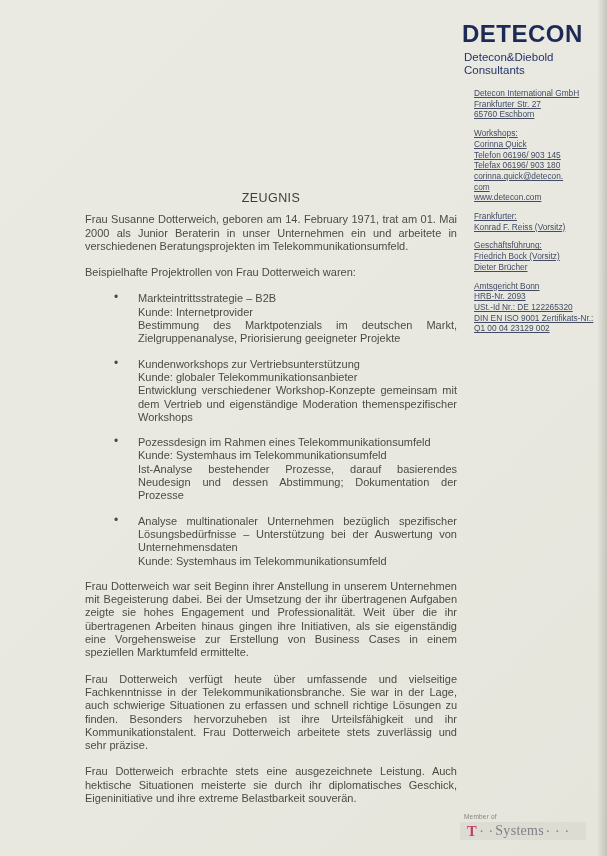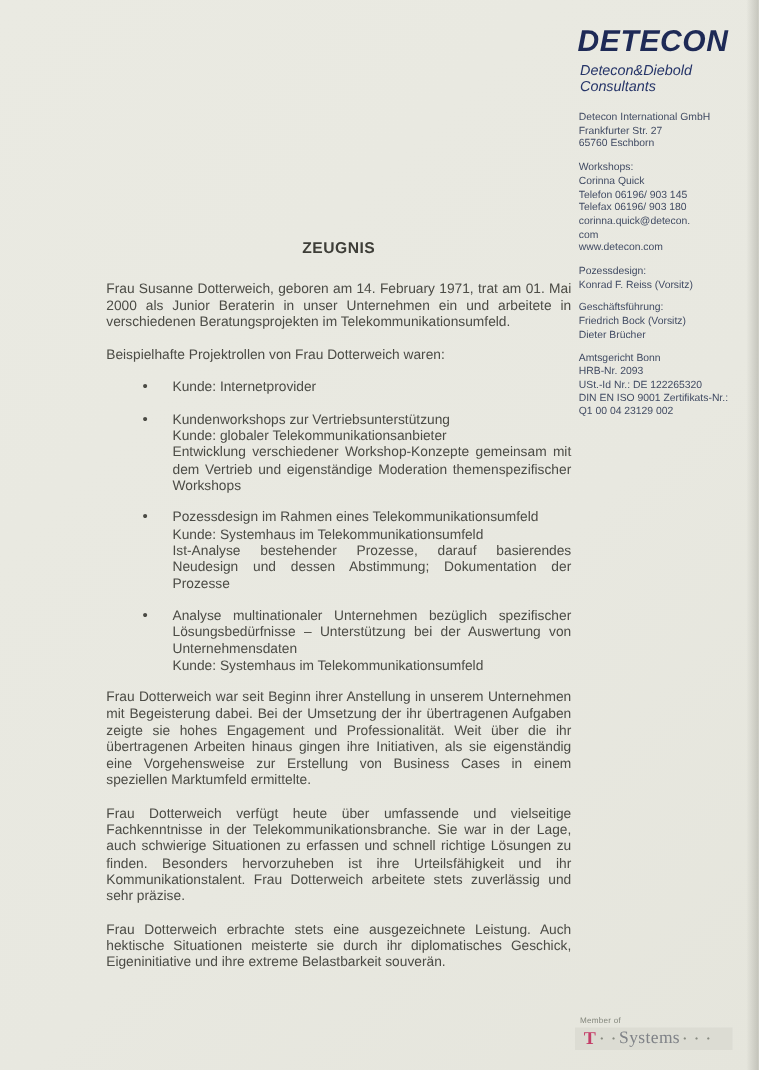--- a/index.html
+++ b/index.html
@@ -14,45 +14,45 @@
   .paper {
     position: absolute; inset: 0;
     background: linear-gradient(135deg, #eaeae2 0%, #e8e8e0 60%, #e5e5dc 100%);
   }
   .edge-shadow {
     position: absolute; right: 0; top: 0; width: 10px; height: 100%;
     background: linear-gradient(to right, rgba(110,110,100,0), rgba(105,105,95,0.28));
   }
 
   
-  .brand { position: absolute; left: 462px; top: 20px; font-style: italic; }
+  .brand { position: absolute; left: 462px; top: 20px; }
   .brand-word {
     font-size: 24px; font-weight: bold; letter-spacing: 0.5px;
     color: #1e2a56;
   }
   .brand-sub {
     font-size: 11.5px; line-height: 13px; color: #253468; margin-left: 2px;
   }
   .brand-sub.first { margin-top: 3px; }
 
   
   .sidebar {
-    position: absolute; left: 463px; top: 88px; width: 130px;
-    font-size: 8.3px; line-height: 10.7px; color: #414b63;
+    position: absolute; left: 474px; top: 88px; width: 130px;
+    font-size: 8.3px; line-height: 10.7px; color: #414b63; text-decoration: underline;
   }
   .sb-block { margin-bottom: 8px; }
 
   
   .content {
     position: absolute; left: 85px; top: 192px; width: 372px;
     font-size: 11px; line-height: 13.3px; text-align: justify;
   }
   .doc-title {
-    font-size: 12.5px; font-weight: bold; text-align: center;
-    letter-spacing: 0.4px; margin: 0 0 20px 0; color: #3e3e38;
+    font-size: 12.5px; font-weight: normal; text-align: center;
+    letter-spacing: 0.4px; margin: 0 0 8px 0; color: #3e3e38;
   }
   .content p { margin: 0 0 13px 0; }
   ul.bullets { list-style: none; margin: 0; padding: 0; }
   li.bullet { position: relative; padding-left: 53px; margin-bottom: 12px; }
   li.bullet::before {
     content: "\2022";
     position: absolute; left: 29px; top: -1px; font-size: 12px;
   }
 
   
@@ -91,21 +91,21 @@
     <div class="sb-block">
       <div>Workshops:</div>
       <div>Corinna Quick</div>
       <div>Telefon 06196/ 903 145</div>
       <div>Telefax 06196/ 903 180</div>
       <div>corinna.quick@detecon.</div>
       <div>com</div>
       <div>www.detecon.com</div>
     </div>
     <div class="sb-block">
-      <div>Pozessdesign:</div>
+      <div>Frankfurter:</div>
       <div>Konrad F. Reiss (Vorsitz)</div>
     </div>
     <div class="sb-block">
       <div>Geschäftsführung:</div>
       <div>Friedrich Bock (Vorsitz)</div>
       <div>Dieter Brücher</div>
     </div>
     <div class="sb-block">
       <div>Amtsgericht Bonn</div>
       <div>HRB-Nr. 2093</div>
@@ -117,21 +117,23 @@
 
   <main class="content">
     <h1 class="doc-title">ZEUGNIS</h1>
 
     <p>Frau Susanne Dotterweich, geboren am 14. February 1971, trat am 01. Mai 2000 als Junior Beraterin in unser Unternehmen ein und arbeitete in verschiedenen Beratungsprojekten im Telekommunikationsumfeld.</p>
 
     <p>Beispielhafte Projektrollen von Frau Dotterweich waren:</p>
 
     <ul class="bullets">
       <li class="bullet">
+        <div>Markteintrittsstrategie – B2B</div>
         <div>Kunde: Internetprovider</div>
+        <div>Bestimmung des Marktpotenzials im deutschen Markt, Zielgruppenanalyse, Priorisierung geeigneter Projekte</div>
       </li>
       <li class="bullet">
         <div>Kundenworkshops zur Vertriebsunterstützung</div>
         <div>Kunde: globaler Telekommunikationsanbieter</div>
         <div>Entwicklung verschiedener Workshop-Konzepte gemeinsam mit dem Vertrieb und eigenständige Moderation themenspezifischer Workshops</div>
       </li>
       <li class="bullet">
         <div>Pozessdesign im Rahmen eines Telekommunikationsumfeld</div>
         <div>Kunde: Systemhaus im Telekommunikationsumfeld</div>
         <div>Ist-Analyse bestehender Prozesse, darauf basierendes Neudesign und dessen Abstimmung; Dokumentation der Prozesse</div>

